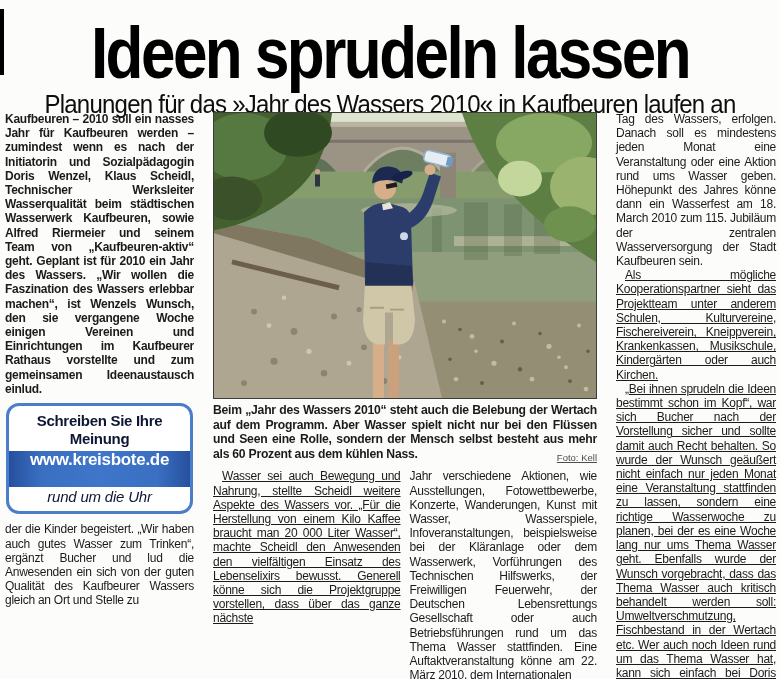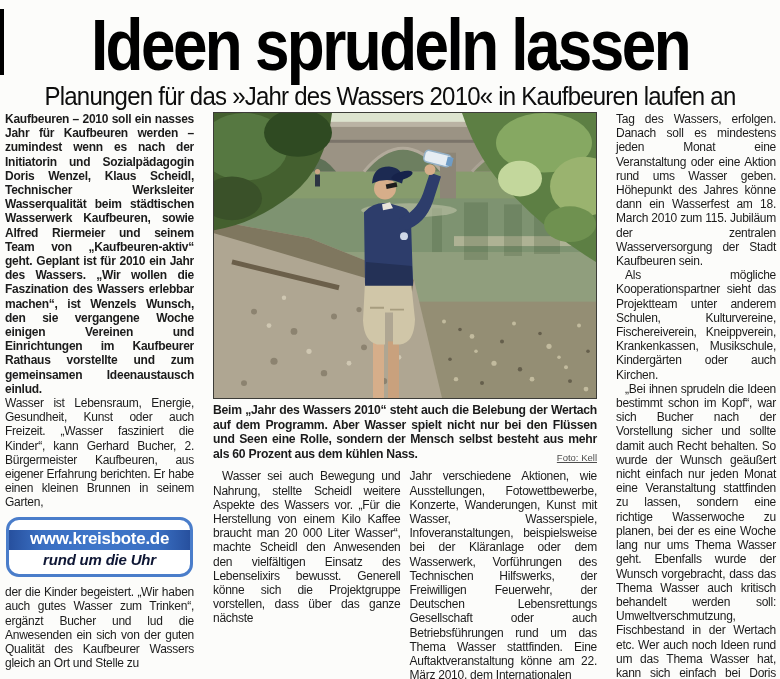--- a/index.html
+++ b/index.html
@@ -4,52 +4,52 @@
 <style>
   html,body{margin:0;padding:0;background:#e8e8e8;}
   .page{
     position:relative;width:780px;height:679px;background:#fcfcfa;
     font-family:"Liberation Sans", sans-serif;color:#1b1b1b;overflow:hidden;
     margin:0 auto;
   }
   .scan-bar{position:absolute;left:0;top:9px;width:4px;height:66px;background:#000;}
 
   
-  .hd{position:absolute;top:4px;left:0;right:0;text-align:center;}
+  .hd{position:absolute;top:12px;left:0;right:0;text-align:center;}
   .headline{
     margin:4px 0 0;font-weight:700;font-size:73px;line-height:1.0;
     letter-spacing:-3px;white-space:nowrap;color:#000;
     transform:scaleX(.85);transform-origin:50% 0;
   }
   .subheadline{
     margin:1px 0 0;font-weight:400;font-size:25px;letter-spacing:-.8px;
     white-space:nowrap;color:#0d0d0d;transform:scaleX(.96);transform-origin:50% 0;
   }
 
   
   .bd{position:absolute;top:112px;left:5px;right:4px;bottom:0;display:flex;gap:19px;}
   .bd, .bd p{font-size:12px;line-height:14.2px;letter-spacing:-.25px;text-align:justify;}
   .bd p{margin:0;}
-  .bd p.indent{text-indent:9px;}
+  .bd p.indent{text-indent:9px;text-decoration:underline;}
   .col1{width:189px;flex:none;}
   .mid{width:384px;flex:none;}
   .col4{flex:1;min-width:0;}
   .lead{font-weight:700;letter-spacing:-.3px;}
 
   
   .promo{
     margin:7px 1px 8px 1px;border:3px solid #4a7dca;border-radius:13px;
     background:#fff;text-align:center;padding:6px 0 7px;overflow:hidden;
   }
   .promo-title{color:#0e1634;font-weight:700;font-size:15px;line-height:17.5px;letter-spacing:-.3px;}
   .promo-url{
-    margin:4px 0 3px;padding:2px 0 4px;color:#fff;font-weight:700;font-size:17px;letter-spacing:-.3px;
+    margin:4px 0 3px;padding:2px 0 20px;color:#fff;font-weight:700;font-size:17px;letter-spacing:-.3px;
     background:linear-gradient(90deg,#27509e 0%,#3a6fc2 18%,#3f76c9 50%,#3a6fc2 82%,#27509e 100%);
   }
-  .promo-sub{color:#0e1634;font-weight:700;font-style:italic;font-size:15px;letter-spacing:-.2px;}
+  .promo-sub{color:#0e1634;font-weight:400;font-style:italic;font-size:15px;letter-spacing:-.2px;}
 
   
   .photo{width:384px;height:287px;border:1px solid #3c3c38;box-sizing:border-box;background:#8ea276;}
   .photo svg{display:block;width:100%;height:100%;}
   .caption{margin-top:4px;font-weight:700;font-size:12.2px;line-height:14.6px;letter-spacing:-.25px;text-align:justify;}
   .credit{float:right;font-weight:400;font-size:9.5px;color:#4c4c4c;letter-spacing:0;margin-top:4px;text-decoration:underline;}
   .midcols{display:flex;gap:9px;margin-top:8px;}
   .mcol{flex:1;min-width:0;}
 </style>
 </head>
@@ -60,24 +60,24 @@
 
   <header class="hd">
     <h1 class="headline">Ideen sprudeln lassen</h1>
     <h2 class="subheadline">Planungen für das »Jahr des Wassers 2010« in Kaufbeuren laufen an</h2>
   </header>
 
   <div class="bd">
 
     <div class="col1">
       <p class="lead">Kaufbeuren – 2010 soll ein nasses Jahr für Kaufbeuren werden – zumindest wenn es nach der Initiatorin und Sozialpädagogin Doris Wenzel, Klaus Scheidl, Technischer Werksleiter Wasserqualität beim städtischen Wasserwerk Kaufbeuren, sowie Alfred Riermeier und seinem Team von „Kaufbeuren-aktiv“ geht. Geplant ist für 2010 ein Jahr des Wassers. „Wir wollen die Faszination des Wassers erlebbar machen“, ist Wenzels Wunsch, den sie vergangene Woche einigen Vereinen und Einrichtungen im Kaufbeurer Rathaus vorstellte und zum gemeinsamen Ideenaustausch einlud.</p>
-      <p>Wasser ist Lebensraum, Energie, Gesundheit, Kunst oder auch Freizeit. „Wasser fasziniert die Kinder“, kann Gerhard Bucher, 2. Bürgermeister Kaufbeuren, aus eigener Erfahrung berichten. Er habe einen kleinen Brunnen in seinem Garten,</p>
 
       <aside class="promo">
         <div class="promo-title">
+          <div>Schreiben Sie Ihre Meinung</div>
         </div>
         <div class="promo-url">www.kreisbote.de</div>
         <div class="promo-sub">rund um die Uhr</div>
       </aside>
 
       <p>der die Kinder begeistert. „Wir haben auch gutes Wasser zum Trinken“, ergänzt Bucher und lud die Anwesenden ein sich von der guten Qualität des Kaufbeurer Wassers gleich an Ort und Stelle zu</p>
     </div>
 
     <div class="mid">
       <figure class="photo" style="margin:0">

